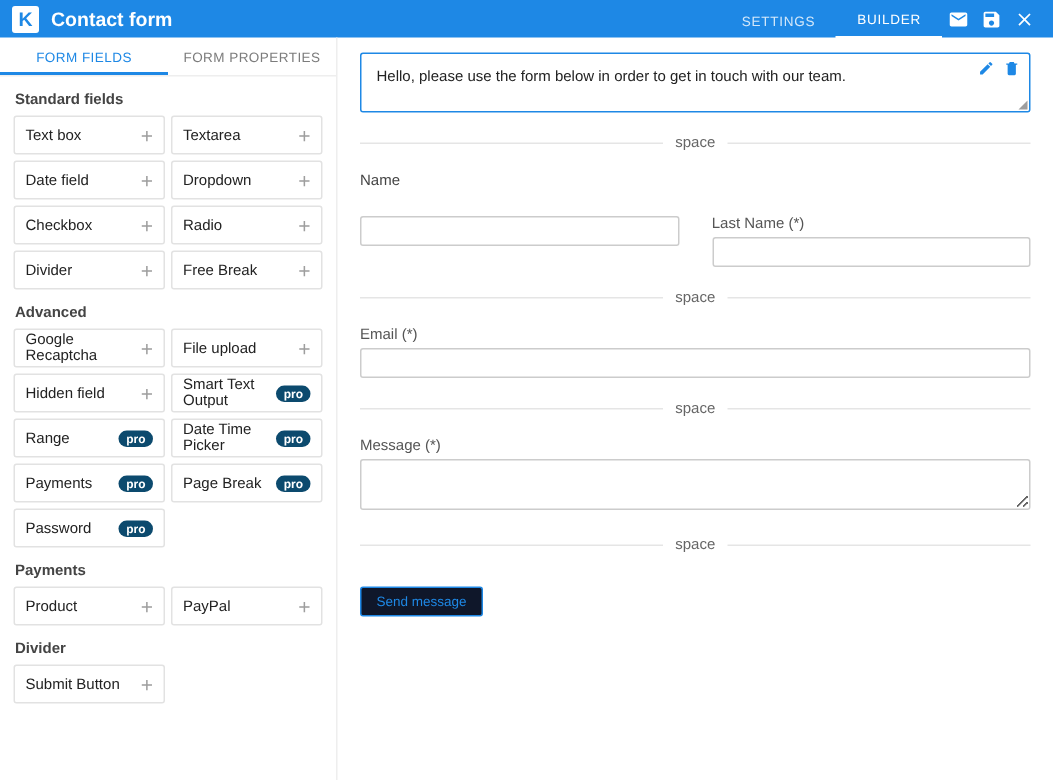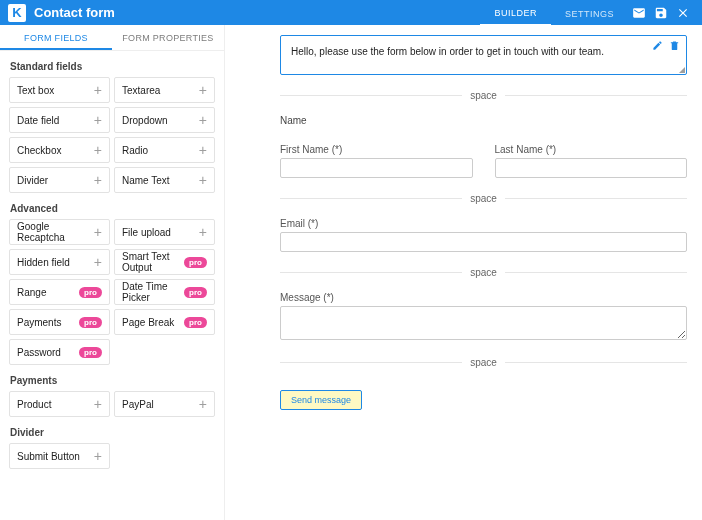--- a/index.html
+++ b/index.html
@@ -15,50 +15,50 @@
   .body { display: flex; height: calc(100% - 25px); }
   .sidebar { width: 225px; border-right: 1px solid #eee; display: flex; flex-direction: column; }
   .side-tabs { display: flex; height: 26px; border-bottom: 1px solid #eee; }
   .side-tab { flex: 1; text-align: center; font-size: 9px; letter-spacing: .3px; padding-top: 8px; color: #7c7c7c; cursor: pointer;}
   .side-tab.active { color: #1e88e5; border-bottom: 2px solid #1e88e5; font-weight: 500; }
   .side-scroll { padding: 0 9px 8px; overflow-y: auto; }
   .sec-h { font-size: 10px; color: #444; margin: 10px 0 5px 1px; font-weight: bold; }
   .grid { display: grid; grid-template-columns: 1fr 1fr; gap: 4px; }
   .chip { border: 1px solid #e2e2e2; border-radius: 2px; height: 26px; display: flex; align-items: center; padding: 0 7px; font-size: 10px; cursor: pointer; background:#fff; justify-content: space-between;}
   .chip .add { color:#9e9e9e; font-size: 14px; line-height: 1;}
-  .probadge { background:#ec4899; color:#fff; font-size:8px; padding:1px 5px; border-radius:7px; font-weight:600;}
+  .probadge { background:#0c4a6e; color:#fff; font-size:8px; padding:1px 5px; border-radius:7px; font-weight:600;}
   .canvas { flex:1; padding: 10px 10px 10px 10px; overflow-y: auto; }
-  .canvas-inner { padding: 0 5px; margin-left: 40px; }
+  .canvas-inner { padding: 0 5px; }
   .sel-block { border: 1px solid #1e88e5; border-radius: 2px; padding: 10px 10px; font-size: 10px; position: relative; min-height:40px; }
   .sel-tools { position:absolute; top:4px; right:6px; display:flex; gap:6px;}
   .sel-tools svg { width:11px; height:11px; cursor:pointer;}
   .resize-handle { position:absolute; right:1px; bottom:1px; width:0;height:0; border-style:solid; border-width:0 0 6px 6px; border-color: transparent transparent #9e9e9e transparent;}
   .divline { position: relative; text-align: center; margin: 14px 0; }
   .divline::before { content:""; position:absolute; left:0; right:0; top:50%; height:1px; background:#e5e5e5;}
   .divline span { position:relative; background:#fff; padding:0 8px; font-size:10px; color:#666;}
   .field-label { font-size: 10px; color:#444; margin: 10px 0 6px;}
   .row2 { display:flex; gap:22px;}
   .col { flex:1;}
   .small-lbl { font-size:10px; color:#555; margin-bottom:3px;}
   input.ti, textarea.ta { width:100%; border:1px solid #ccc; border-radius:2px; font-size:10px; padding:4px 5px; }
   input.ti { height:20px;}
   textarea.ta { height:34px; resize: vertical;}
-  .sendbtn { border:1px solid #1e88e5; color:#1e88e5; background:#fef9c3; font-size:9px; padding:4px 10px; border-radius:2px; cursor:pointer; margin-top:8px;}
+  .sendbtn { border:1px solid #1e88e5; color:#1e88e5; background:#0f172a; font-size:9px; padding:4px 10px; border-radius:2px; cursor:pointer; margin-top:8px;}
   .side-scroll::-webkit-scrollbar, .canvas::-webkit-scrollbar { width:6px;}
   .side-scroll::-webkit-scrollbar-thumb, .canvas::-webkit-scrollbar-thumb { background:#ddd; border-radius:3px;}
 </style>
 </head>
 <body>
 
 <div class="topbar">
   <div class="logo">K</div>
   <div class="title">Contact form</div>
   <div class="topnav">
+    <div class="toptab">SETTINGS</div>
     <div class="toptab active">BUILDER</div>
-    <div class="toptab">SETTINGS</div>
     <div class="topicon">
         <svg viewBox="0 0 24 24">
           <path d="M20 4H4c-1.1 0-2 .9-2 2v12c0 1.1.9 2 2 2h16c1.1 0 2-.9 2-2V6c0-1.1-.9-2-2-2zm0 4-8 5-8-5V6l8 5 8-5v2z"></path>
         </svg>
       </div>
     <div class="topicon">
         <svg viewBox="0 0 24 24">
           <path d="M17 3H5c-1.1 0-2 .9-2 2v14c0 1.1.9 2 2 2h14c1.1 0 2-.9 2-2V7l-4-4zm-5 16c-1.66 0-3-1.34-3-3s1.34-3 3-3 3 1.34 3 3-1.34 3-3 3zm3-10H5V5h10v4z"></path>
         </svg>
       </div>
@@ -101,21 +101,21 @@
           </div>
         <div class="chip">
             <span>Radio</span>
             <span class="add">+</span>
           </div>
         <div class="chip">
             <span>Divider</span>
             <span class="add">+</span>
           </div>
         <div class="chip">
-            <span>Name Text</span>
+            <span>Free Break</span>
             <span class="add">+</span>
           </div>
       </div>
 
       <div class="sec-h">Advanced</div>
       <div class="grid">
         <div class="chip">
             <span>Google Recaptcha</span>
             <span class="add">+</span>
           </div>
@@ -189,21 +189,20 @@
         </div>
         <div class="resize-handle"></div>
       </div>
 
       <div class="divline"><span>space</span></div>
 
       <div class="field-label">Name</div>
       <div style="height:12px"></div>
       <div class="row2">
         <div class="col">
-          <div class="small-lbl">First Name (*)</div>
           <input class="ti" style="">
         </div>
         <div class="col">
           <div class="small-lbl">Last Name (*)</div>
           <input class="ti" style="">
         </div>
       </div>
 
       <div class="divline"><span>space</span></div>
 

